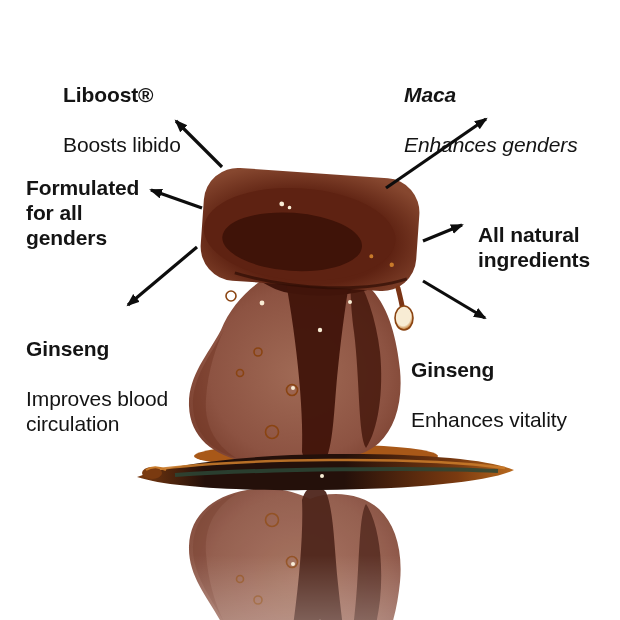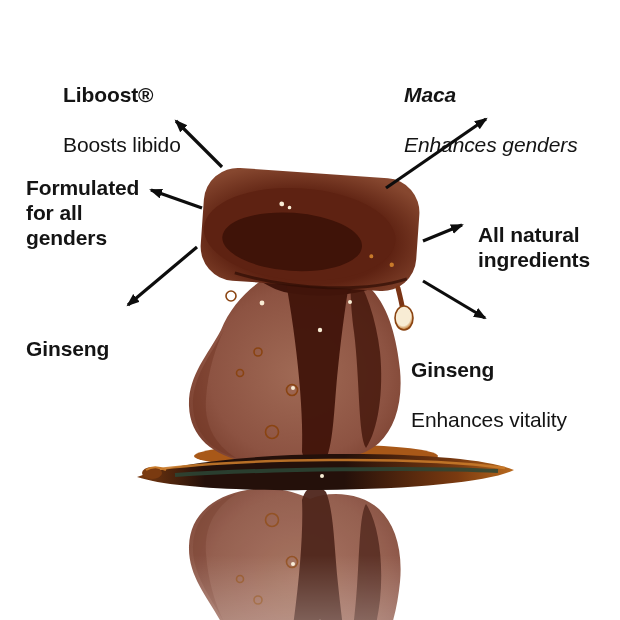--- a/index.html
+++ b/index.html
@@ -144,19 +144,21 @@
     <div class="title">Formulated
 for all
 genders</div>
   </div>
   <div class="callout c-allnatural">
     <div class="title">All natural
 ingredients</div>
   </div>
   <div class="callout c-arginine">
     <div class="title">Ginseng</div>
+    <div class="desc">Improves blood
+circulation</div>
   </div>
   <div class="callout c-ginseng">
     <div class="title">Ginseng</div>
     <div class="desc">Enhances vitality</div>
   </div>
 
 </div>
 
 </body></html>

